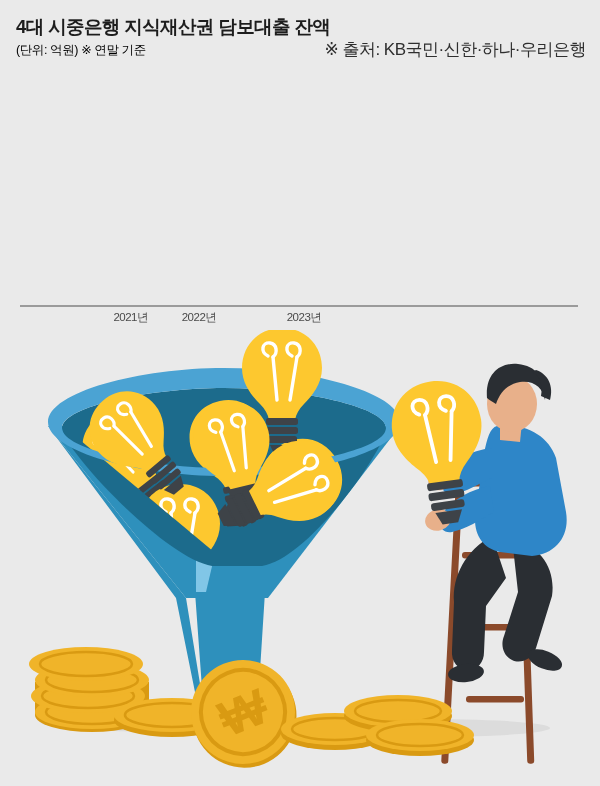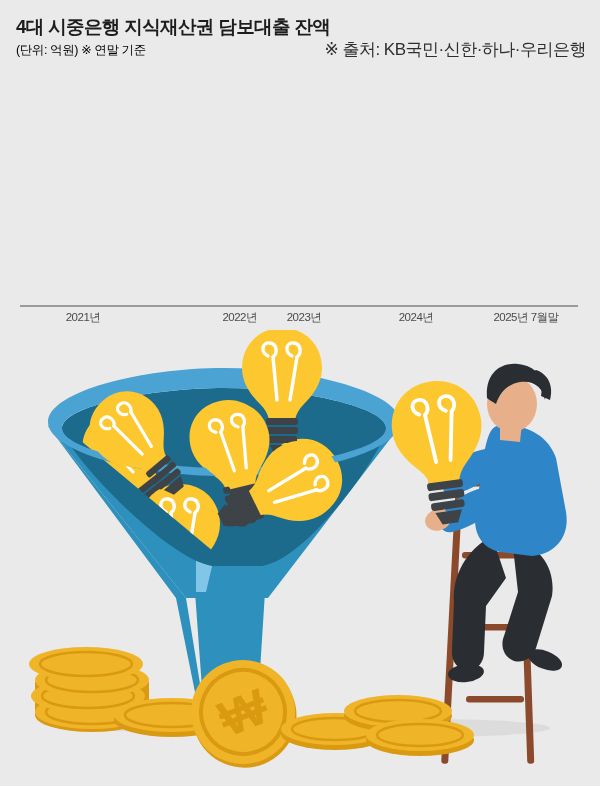--- a/index.html
+++ b/index.html
@@ -130,25 +130,23 @@
       
     </div>
 
     <div class="bar" style="left:493px;">
       
       
     </div>
 
     <div class="axis-line"></div>
 
-    <div class="tick-label" style="left:18px;">2021년</div>
-    <div class="tick-label" style="left:127px;text-align:right;">2022년</div>
+    <div class="tick-label" style="left:18px;text-align:right;">2021년</div>
+    <div class="tick-label" style="left:134px;">2022년</div>
     <div class="tick-label" style="left:239px;">2023년</div>
-    <div class="tick-label" style="left:351px;">2024년</div>
-    <div class="tick-label" style="left:461px;">2025년 7월말</div>
   </div>
 
   <div class="illustration">
     <svg width="600" height="456" viewBox="0 0 600 456" xmlns="http://www.w3.org/2000/svg">
 
       <defs>
 
         <g id="bulb">
           <path d="M0,-42 C24,-42 40,-24 40,-2 C40,14 30,26 22,34 C17,39 14,44 13,50 L-13,50 C-14,44 -17,39 -22,34 C-30,26 -40,14 -40,-2 C-40,-24 -24,-42 0,-42 Z" fill="#fdc82f"></path>
           <g stroke="#ffffff" stroke-width="3.4" fill="none" stroke-linecap="round">

